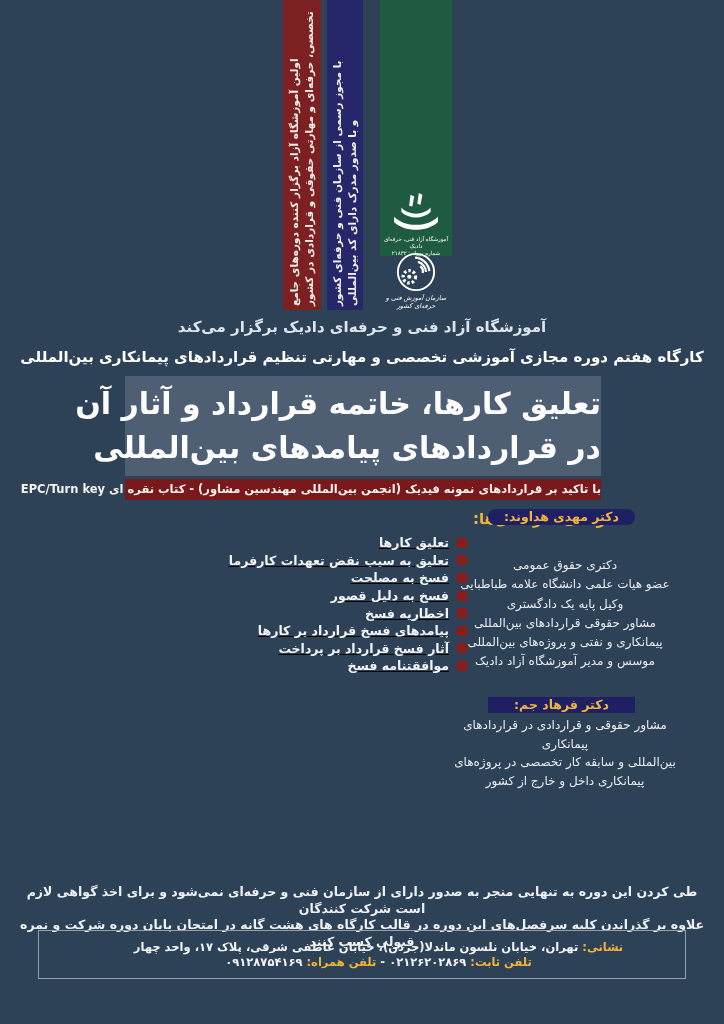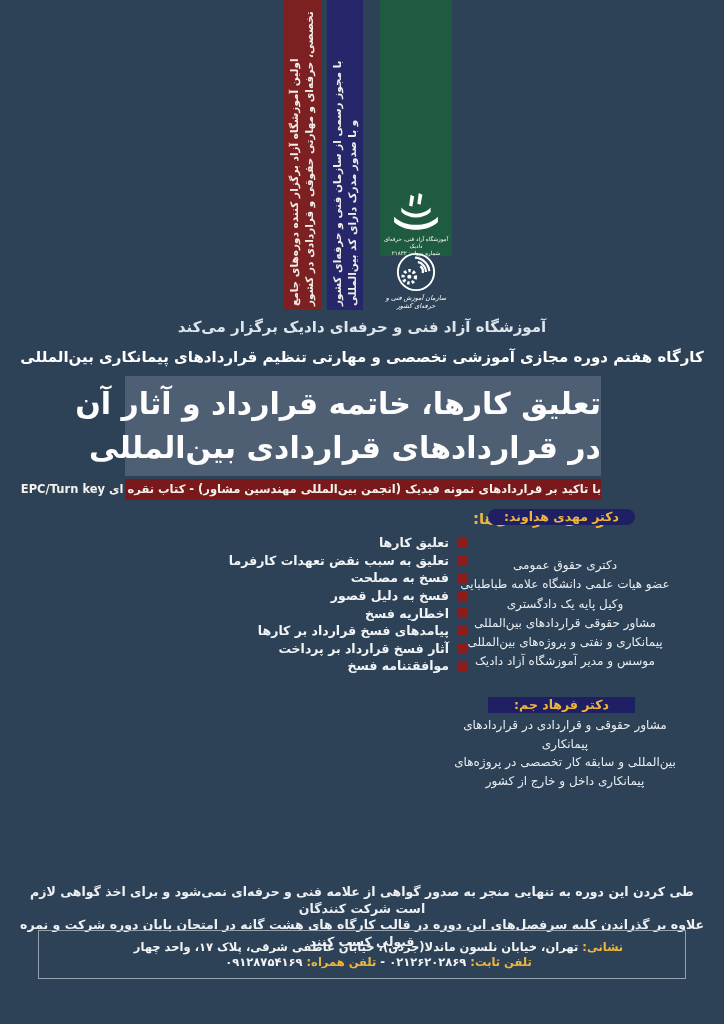--- a/index.html
+++ b/index.html
@@ -35,21 +35,21 @@
               line-height:44px;white-space:nowrap;margin-left:44px;}
   .epc-bar{position:absolute;left:125px;top:479px;width:476px;height:21px;background:#7a191b;
            direction:rtl;text-align:center;color:#f5f2ee;font-size:11.5px;font-weight:bold;line-height:21px;white-space:nowrap;}
 
   
   .col-header{position:absolute;top:510px;direction:rtl;color:#f0b63c;font-size:15px;font-weight:bold;}
   .hdr-instructors{right:101px;}
   .hdr-topics{right:167px;}
 
   
-  .topics{position:absolute;top:534px;right:257px;direction:rtl;}
+  .topics{position:absolute;top:534px;right:257px;direction:rtl;text-decoration:underline;}
   .topic-row{display:flex;align-items:center;height:17.6px;direction:rtl;}
   .bullet{width:10px;height:10px;background:#8c1c1c;margin-left:8px;flex:0 0 auto;}
   .topic-row span.t{color:#f2f4f6;font-size:12.5px;font-weight:bold;white-space:nowrap;}
 
   
   .name-box{position:absolute;left:488px;width:147px;height:16px;background:#1f2064;
             direction:rtl;text-align:center;color:#f0b63c;font-size:12.5px;font-weight:bold;line-height:16px;}
   .name-box.b1{top:509px;border-radius:8px;}
   .name-box.b2{top:697px;}
   .cred{position:absolute;left:440px;width:250px;direction:rtl;text-align:center;
@@ -107,21 +107,21 @@
       </svg>
       <div class="tvto-cap">سازمان آموزش فنی و حرفه‌ای کشور</div>
     </div>
   </div>
 
   <div class="intro-line">آموزشگاه آزاد فنی و حرفه‌ای دادیک برگزار می‌کند</div>
   <div class="series-line">کارگاه هفتم دوره مجازی آموزشی تخصصی و مهارتی تنظیم قراردادهای پیمانکاری بین‌المللی</div>
 
   <div class="title-panel">
     <div class="title-line">تعلیق کارها، خاتمه قرارداد و آثار آن</div>
-    <div class="title-line">در قراردادهای قراردادی بین‌المللی</div>
+    <div class="title-line">در قراردادهای پیامدهای بین‌المللی</div>
   </div>
 
   <div class="epc-bar">با تاکید بر قراردادهای نمونه فیدیک (انجمن بین‌المللی مهندسین مشاور) - کتاب نقره ای EPC/Turn key</div>
 
   <div class="col-header hdr-instructors">مدرسان:</div>
   <div class="col-header hdr-topics">سرفصل‌ها:</div>
 
   <div class="topics">
     <div class="topic-row">
         <span class="bullet"></span>
@@ -168,21 +168,21 @@
   </div>
 
   <div class="name-box b2">دکتر فرهاد جم:</div>
   <div class="cred c2">
     <div>مشاور حقوقی و قراردادی در قراردادهای پیمانکاری</div>
     <div>بین‌المللی و سابقه کار تخصصی در پروژه‌های</div>
     <div>پیمانکاری داخل و خارج از کشور</div>
   </div>
 
   <div class="notice">
-    <div>طی کردن این دوره به تنهایی منجر به صدور گواهی از علامه فنی و حرفه‌ای نمی‌شود و برای اخذ گواهی لازم است شرکت کنندگان</div>
+    <div>طی کردن این دوره به تنهایی منجر به صدور دارای از سازمان فنی و حرفه‌ای نمی‌شود و برای اخذ گواهی لازم است شرکت کنندگان</div>
     <div>علاوه بر گذراندن کلیه سرفصل‌های این دوره در قالب کارگاه های هشت گانه در امتحان پایان دوره شرکت و نمره قبولی کسب کنند</div>
   </div>
 
   <div class="footer-box">
     <div>
       <span class="lbl">نشانی:</span>
       <span class="val">تهران، خیابان نلسون ماندلا(جردن)، خیابان عاطفی شرقی، پلاک ۱۷، واحد چهار</span>
     </div>
     <div>
       <span class="lbl">تلفن ثابت:</span>

